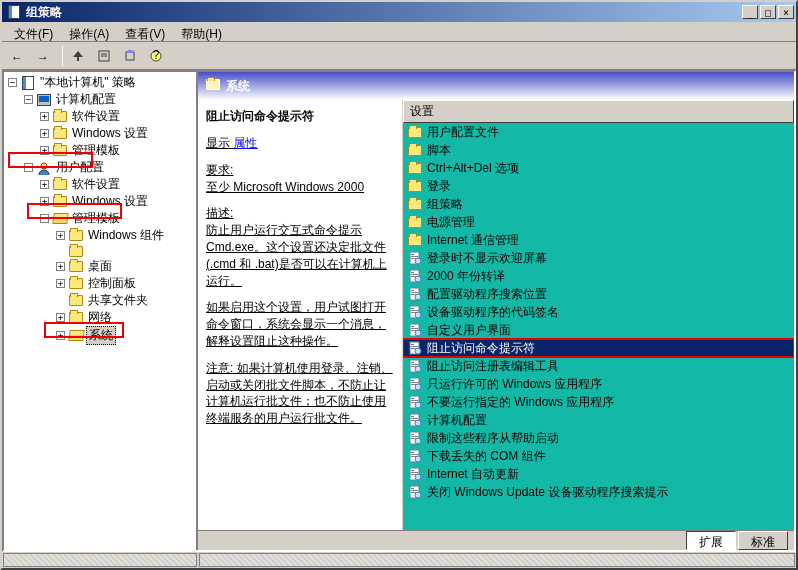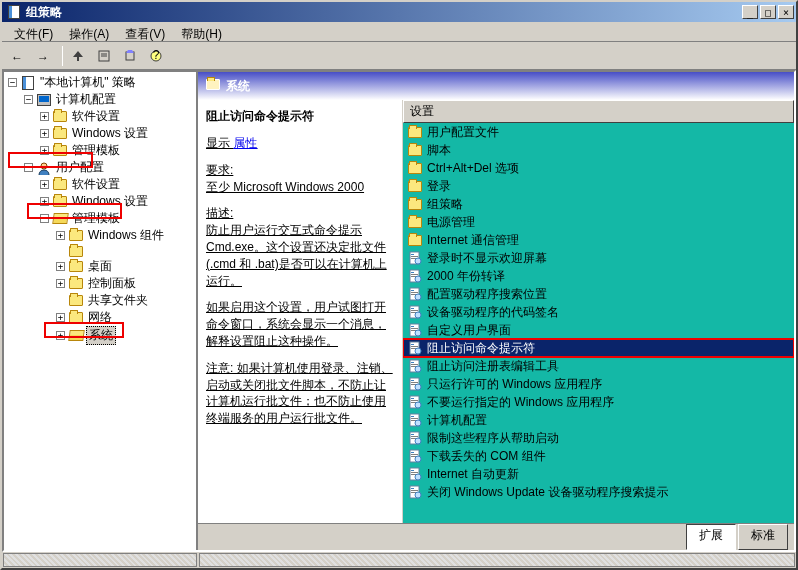--- a/index.html
+++ b/index.html
@@ -34,21 +34,21 @@
 .desc-pane .title { font-weight: bold; margin-bottom: 10px; }
 .desc-pane .block { margin-bottom: 10px; line-height: 1.4; text-decoration: underline; }
 .desc-pane a { color: #0000ee; text-decoration: underline; cursor: pointer; }
 .list-pane { flex: 1; background: #14b8a6; overflow: auto; border-left: 1px solid #d4d0c8; }
 .list-header { background: #d4d0c8; border: 1px solid; border-color: #fff #404040 #404040 #fff; padding: 2px 6px; cursor: pointer; position: sticky; top: 0; }
 .list-items { }
 .list-item { display: flex; align-items: center; padding: 1px 4px; cursor: pointer; line-height: 16px; }
 .list-item.selected { background: #0a246a; color: #fff; }
 .list-item.selected.redframe { outline: 2px solid #e00; outline-offset: -1px; }
 .list-item .icon { width: 16px; height: 16px; margin-right: 4px; display: inline-flex; align-items: center; justify-content: center; flex-shrink: 0; }
-.tabs { background: #d4d0c8; display: flex; padding: 0 4px; border-top: 1px solid #808080; height: 27px; }
+.tabs { background: #d4d0c8; display: flex; padding: 0 4px; border-top: 1px solid #808080; height: 20px; }
 .tab { padding: 2px 12px; background: #d4d0c8; border: 1px solid; border-color: #fff #404040 #404040 #fff; margin-right: 2px; cursor: pointer; }
 .tab.active { border-color: #404040 #fff #fff #404040; background: #fff; }
 .scrollbar-area { background: #d4d0c8; display: flex; height: 16px; }
 .scrollbar { flex: 1; background: repeating-linear-gradient(45deg, #e0e0e0, #e0e0e0 2px, #d4d0c8 2px, #d4d0c8 4px); border: 1px solid #808080; margin: 1px; }
 .folder-icon { width: 14px; height: 11px; background: #fbe87e; border: 1px solid #b8860b; border-radius: 0 1px 1px 1px; position: relative; display: inline-block; }
 .folder-icon::before { content:''; position:absolute; top:-3px; left:0; width:6px; height:3px; background:#fbe87e; border:1px solid #b8860b; border-bottom:none; border-radius:1px 1px 0 0; }
 .folder-open { width: 15px; height: 11px; background: linear-gradient(to bottom, #fbe87e 50%, #f5d95a 50%); border: 1px solid #b8860b; position: relative; display: inline-block; transform: skewX(-8deg); }
 .computer-icon { width: 14px; height: 12px; background: #c0c0c0; border: 1px solid #404040; position: relative; display:inline-block; }
 .computer-icon::after { content:''; position:absolute; top:1px; left:1px; right:1px; height:6px; background:#0066cc; }
 .book-icon { width:12px; height:14px; background:linear-gradient(to right,#4a90d9 3px,#fff 3px); border:1px solid #404040; display:inline-block; }

